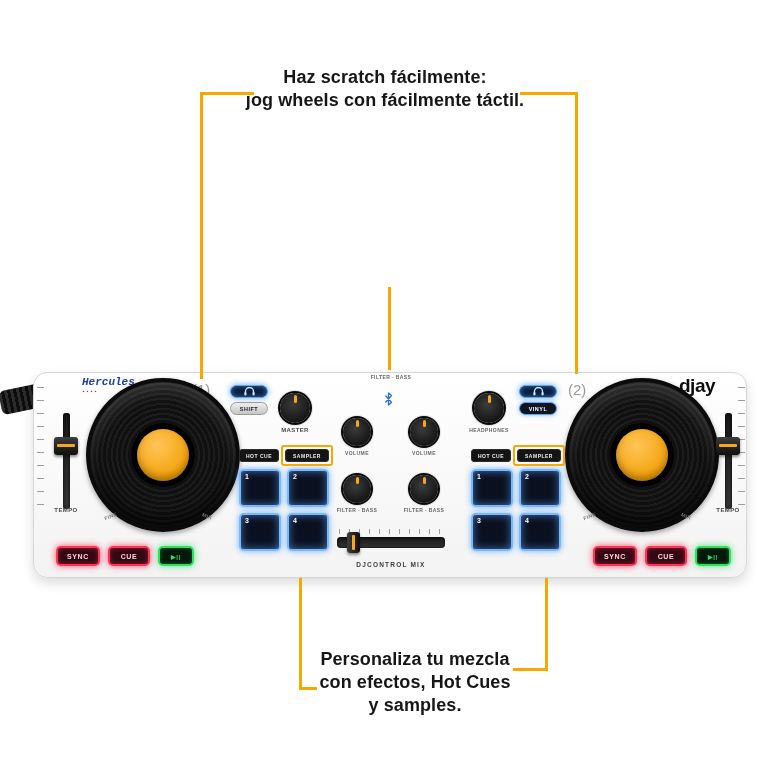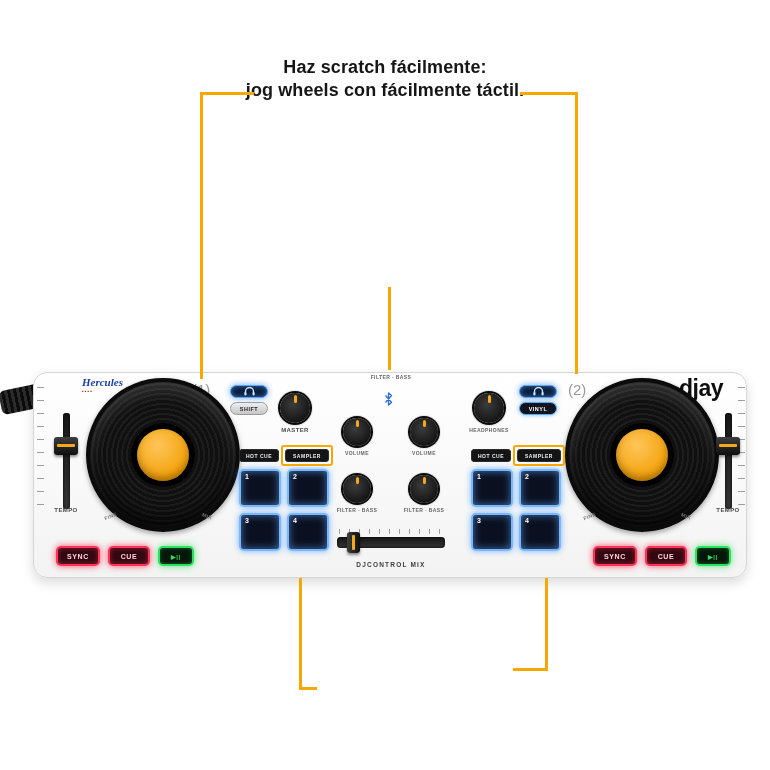--- a/index.html
+++ b/index.html
@@ -85,38 +85,43 @@
   .vcap::after { content:""; position:absolute; left:3px; right:3px; top:7px; height:3px;
           background:#F5A81C; border-radius:1px; }
   .xtrack { position:absolute; width:108px; height:11px; border-radius:4px;
           background:linear-gradient(#161616,#353535); box-shadow:inset 0 0 3px #000; }
   .xcap { position:absolute; width:13px; height:21px; border-radius:3px;
           background:linear-gradient(90deg,#3d3d3d,#0e0e0e); box-shadow:0 2px 3px rgba(0,0,0,.45); }
   .xcap::after { content:""; position:absolute; top:3px; bottom:3px; left:5px; width:3px;
           background:#F5A81C; border-radius:1px; }
 
   
-  .hercules { position:absolute; font-family:Liberation Serif, serif; font-style:italic;
+  .hercules { position:absolute; font-family:Liberation Mono, monospace; font-style:italic;
           font-weight:bold; font-size:11px; color:#1a3da8; line-height:10px; }
   .herc-dots { font-size:5px; color:#c42a2a; letter-spacing:1px; font-style:normal; }
-  .djay { position:absolute; font-weight:bold; font-size:23px; color:#0d0d0d; letter-spacing:-.5px; }
+  .djay { position:absolute; font-weight:bold; font-size:19px; color:#0d0d0d; letter-spacing:-.5px; }
   .model { position:absolute; font-size:6.5px; font-weight:bold; color:#3d3d3d;
           letter-spacing:1.2px; text-align:center; }
 </style>
 </head>
 <body>
 
 <div class="canvas">
 
-  <div class="ann" style="left:165px; top:56px; width:440px;">
+  <div class="ann" style="left:165px; top:66px; width:440px;">
     <div>Haz scratch fácilmente:</div>
     <div>jog wheels con fácilmente táctil.</div>
   </div>
 
 
+  <div class="ann" style="left:265px; top:648px; width:300px;">
+    <div>Personaliza tu mezcla</div>
+    <div>con efectos, Hot Cues</div>
+    <div>y samples.</div>
+  </div>
 
   <div class="cl" style="left:200px; top:92px; width:54px; height:3px;"></div>
   <div class="cl" style="left:200px; top:92px; width:3px; height:287px;"></div>
   <div class="cl" style="left:520px; top:92px; width:58px; height:3px;"></div>
   <div class="cl" style="left:575px; top:92px; width:3px; height:282px;"></div>
   <div class="cl" style="left:388px; top:287px; width:3px; height:83px;"></div>
   <div class="cl" style="left:299px; top:578px; width:3px; height:112px;"></div>
   <div class="cl" style="left:299px; top:687px; width:18px; height:3px;"></div>
   <div class="cl" style="left:545px; top:578px; width:3px; height:93px;"></div>
   <div class="cl" style="left:513px; top:668px; width:35px; height:3px;"></div>

